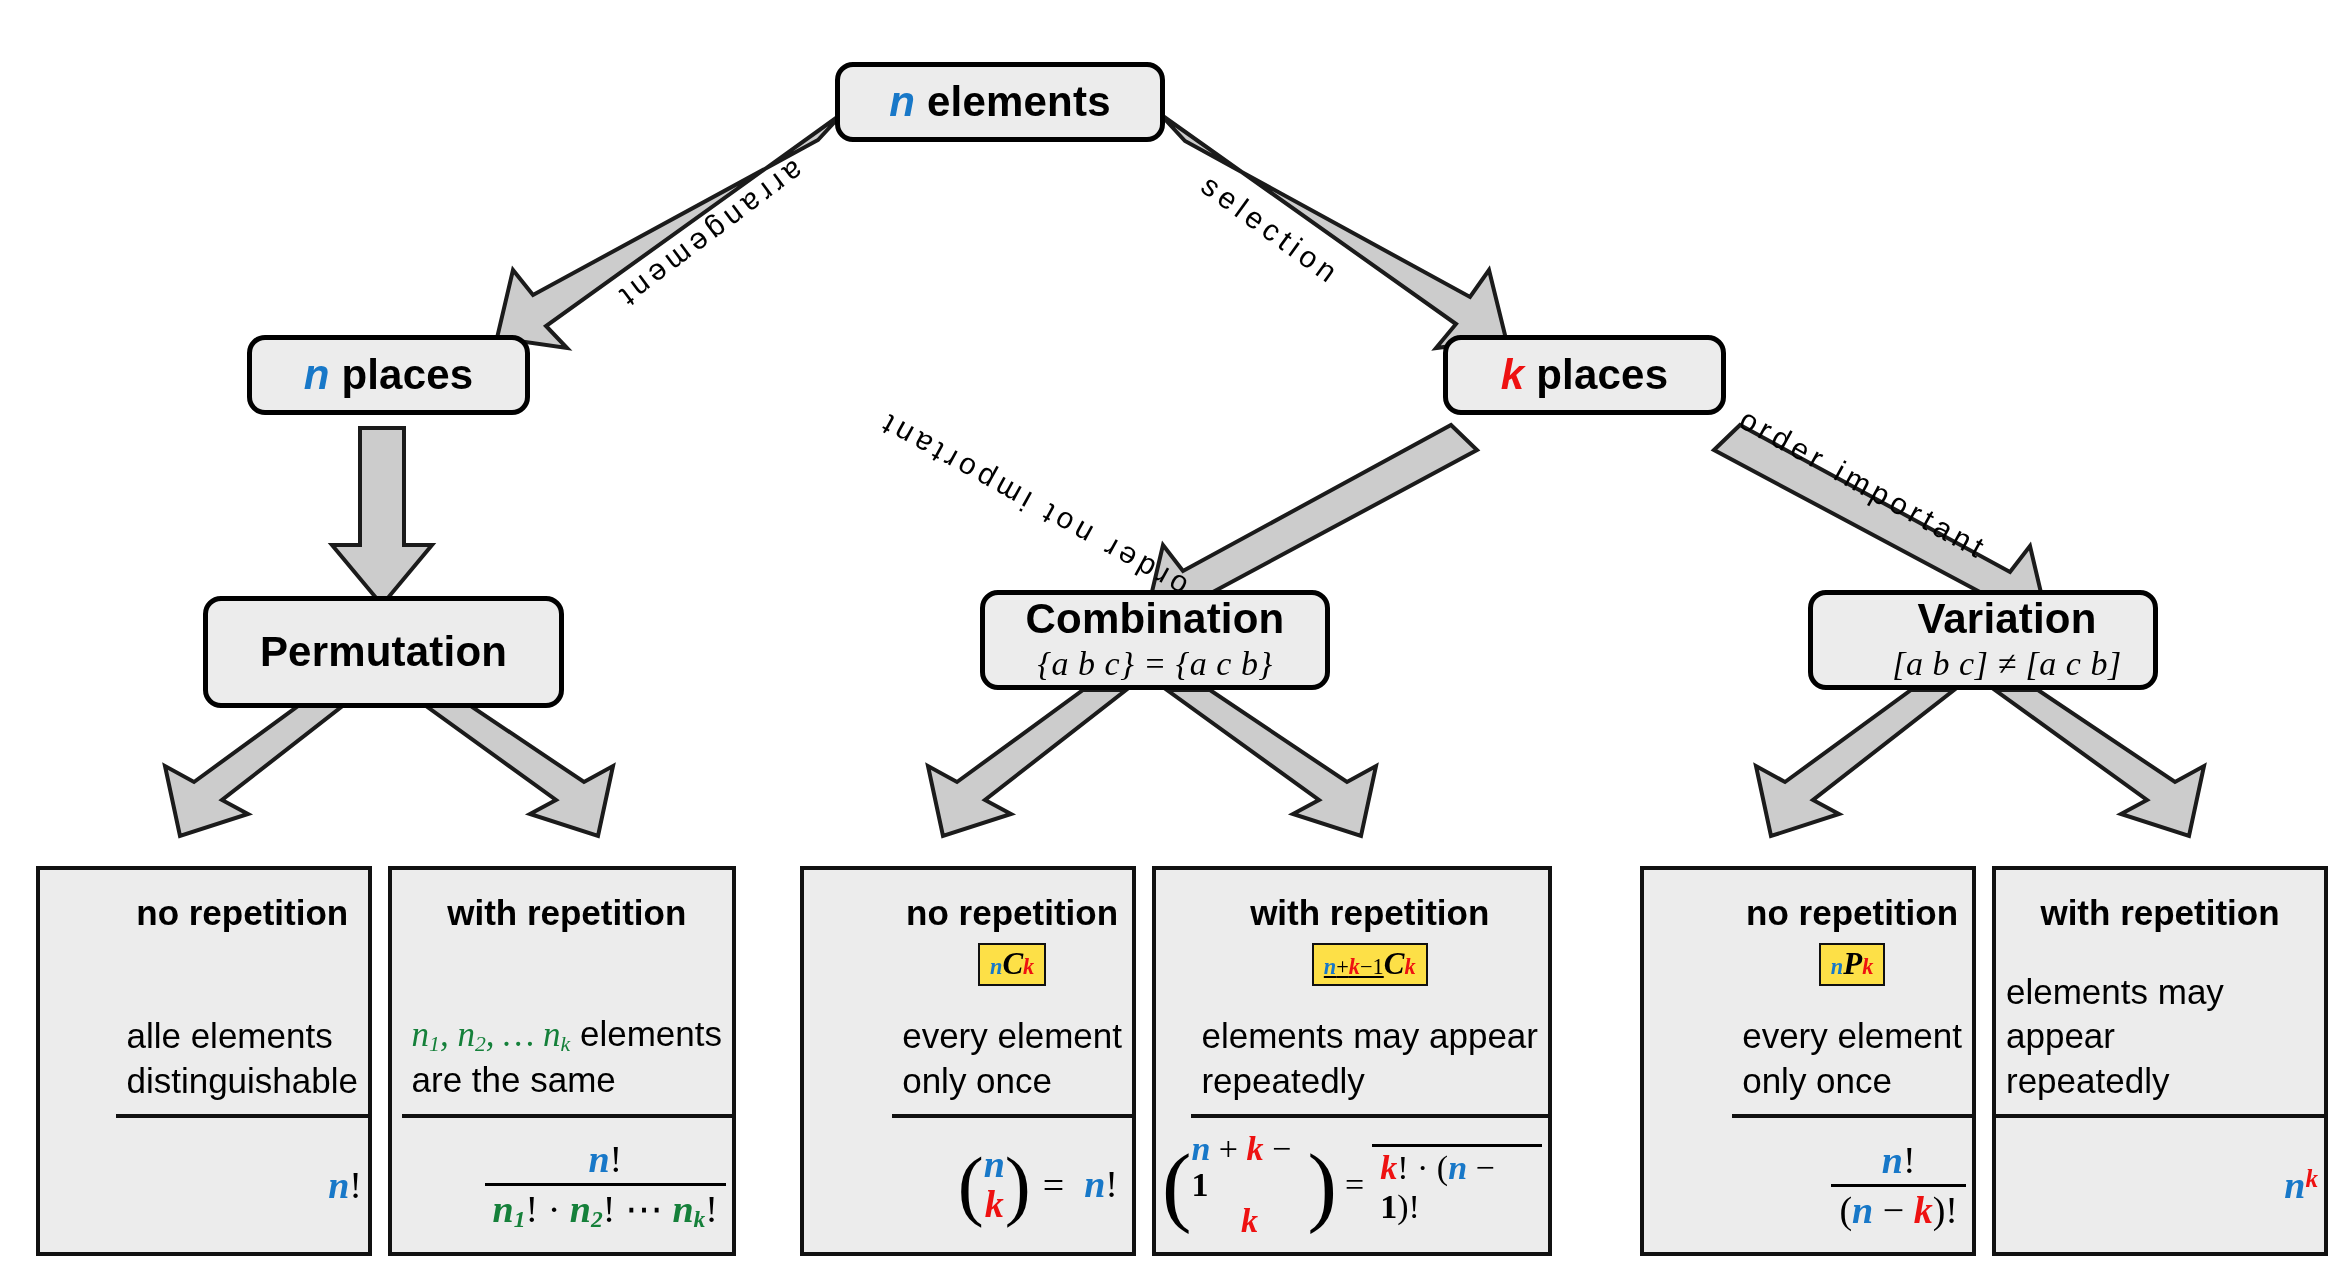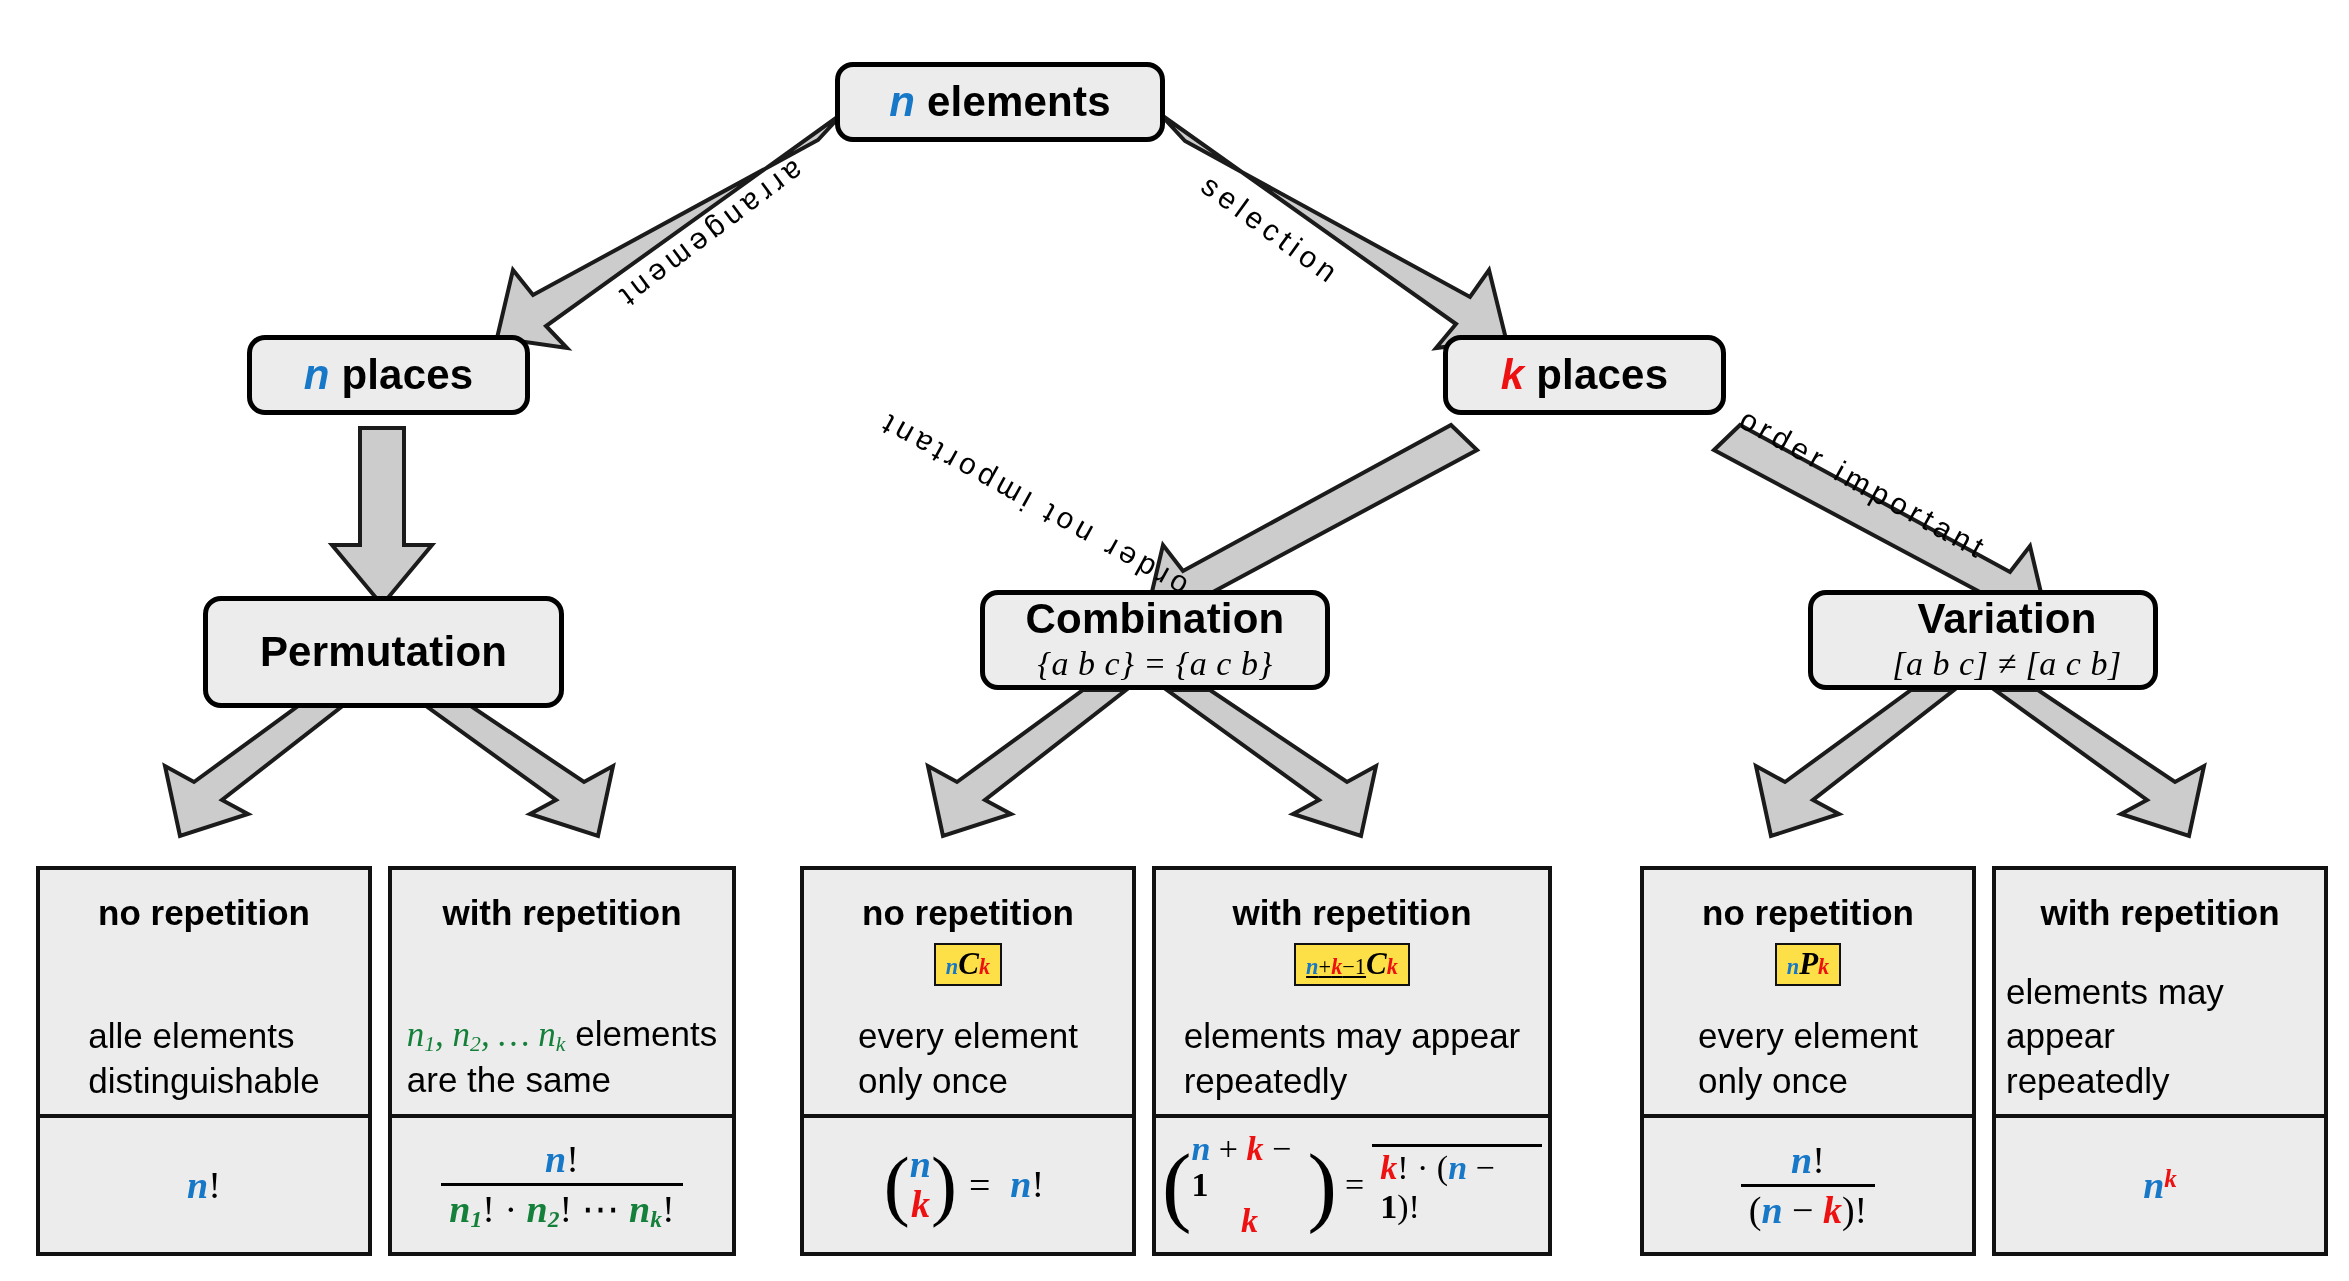--- a/index.html
+++ b/index.html
@@ -11,21 +11,21 @@
   
   .node{position:absolute;background:#ececec;border:5px solid #000;border-radius:18px;
         box-sizing:border-box;display:flex;flex-direction:column;
         align-items:center;justify-content:center;text-align:center;z-index:3;}
   .node .ttl{font-weight:bold;font-size:42px;line-height:1.05;letter-spacing:.2px;}
   .node .sub{font-family:"Liberation Serif",serif;font-size:34px;font-style:italic;
              margin-top:4px;letter-spacing:.5px;}
 
   
   .card{position:absolute;box-sizing:border-box;background:#ececec;
-        border:4px solid #111;z-index:3;display:flex;flex-direction:column;}
+        border:4px solid #111;z-index:3;display:flex;flex-direction:column;align-items:flex-end;}
   .card .top{flex:0 0 248px;box-sizing:border-box;border-bottom:4px solid #111;
              display:flex;flex-direction:column;align-items:center;
              padding:24px 10px 10px;}
   .card .head{font-size:35px;font-weight:bold;line-height:1.1;}
   .card .sym{margin-top:10px;border:2px solid #111;background:#fde047;
              padding:3px 10px 5px;font-family:"Liberation Serif",serif;
              font-size:31px;line-height:1;white-space:nowrap;}
   .card .desc{margin-top:auto;font-size:35px;line-height:1.28;
               white-space:pre-line;}
   .card .desc.mathline{font-family:"Liberation Serif",serif;}

